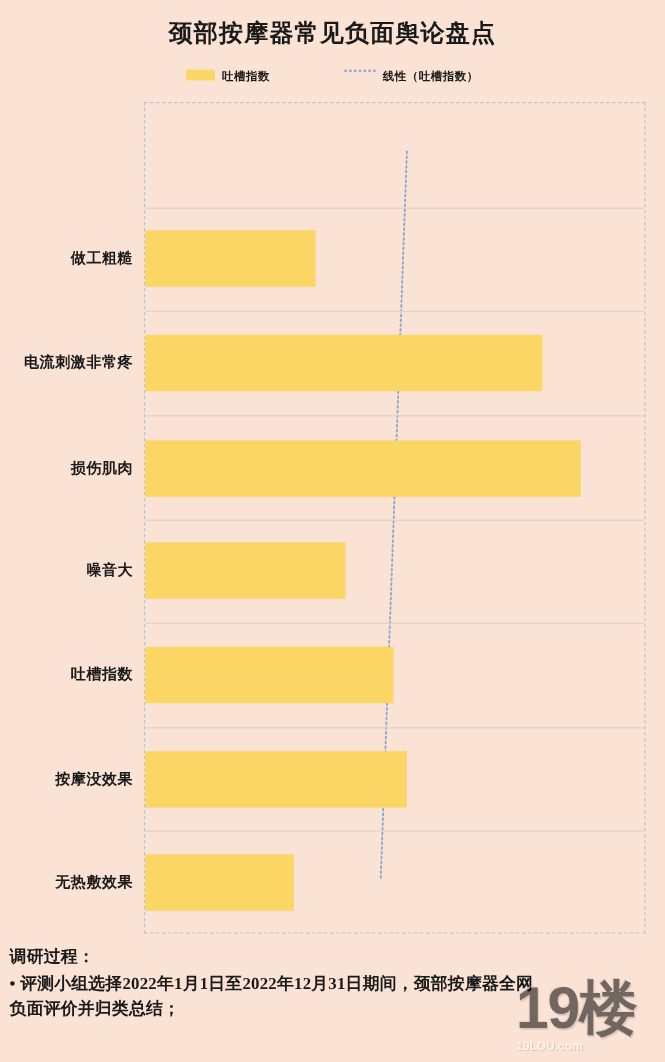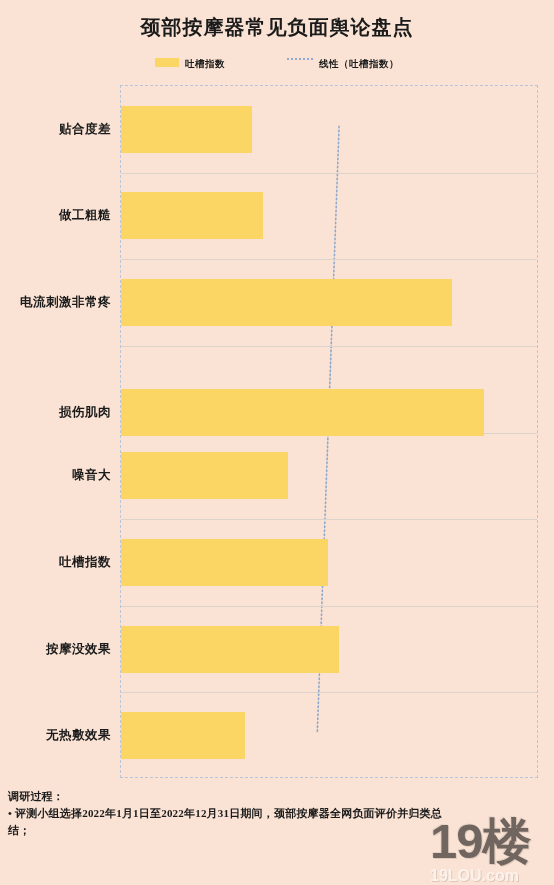--- a/index.html
+++ b/index.html
@@ -71,42 +71,42 @@
   
   #trend-svg {
     position:absolute; left:0; top:0;
     width:418px; height:693px;
     pointer-events:none;
   }
 
   
   #notes {
     position:absolute; left:8px; top:788px; width:440px;
-    font-size:11px; font-weight:bold; line-height:1.55;
+    font-size:14px; font-weight:bold; line-height:1.55;
     color:#1a1a1a;
     letter-spacing:.2px;
   }
   #notes .note-line { display:block; }
 
   
   #watermark {
     position:absolute; right:6px; bottom:6px;
     width:118px; height:62px;
     opacity:.55;
     user-select:none;
   }
   #watermark .wm-main {
     font-size:49px; font-weight:bold;
     color:#000000;
     text-shadow:1px 1px 0 #c9b4a6, -1px -1px 0 #d8c6ba;
     line-height:1; letter-spacing:-1px;
     font-family:"Liberation Sans", sans-serif;
   }
   #watermark .wm-sub {
-    font-size:16px; font-weight:bold; color:#fff;
+    font-size:10px; font-weight:bold; color:#fff;
     text-shadow:1px 1px 0 #c9b4a6;
     letter-spacing:0px; margin-top:1px;
     font-family:"Liberation Sans", sans-serif;
   }
 </style>
 </head>
 <body>
 
 <div id="chart-title">颈部按摩器常见负面舆论盘点</div>
 
@@ -125,33 +125,29 @@
   <svg id="trend-svg" viewBox="0 0 418 693" preserveAspectRatio="none">
       <line x1="218.08695652173913" y1="40.3125" x2="196.27826086956523" y2="646.6875" stroke="#8FA9CE" stroke-width="1.6" stroke-dasharray="1.5 2.5" stroke-linecap="round"></line>
     </svg>
 <div class="gridline" style="top: 86.625px;"></div>
     <div class="gridline" style="top: 173.25px;"></div>
     <div class="gridline" style="top: 259.875px;"></div>
     <div class="gridline" style="top: 346.5px;"></div>
     <div class="gridline" style="top: 433.125px;"></div>
     <div class="gridline" style="top: 519.75px;"></div>
     <div class="gridline" style="top: 606.375px;"></div>
-    <div class="bar-row" style="top: 0px; height: 86.625px;">
-      <div class="cat-label-wrap">贴合度差</div>
-      <div class="bar" title="贴合度差: 36" style="width: 130.852px; background: rgb(252, 214, 101);"></div>
-    </div>
     <div class="bar-row" style="top: 86.625px; height: 86.625px;">
       <div class="cat-label-wrap">做工粗糙</div>
       <div class="bar" title="做工粗糙: 39" style="width: 141.757px; background: rgb(252, 214, 101);"></div>
     </div>
     <div class="bar-row" style="top: 173.25px; height: 86.625px;">
       <div class="cat-label-wrap">电流刺激非常疼</div>
       <div class="bar" title="电流刺激非常疼: 91" style="width: 330.765px; background: rgb(252, 214, 101);"></div>
     </div>
-    <div class="bar-row" style="top: 271px; height: 110px;">
+    <div class="bar-row" style="top: 249px; height: 110px;">
       <div class="cat-label-wrap">损伤肌肉</div>
       <div class="bar" title="损伤肌肉: 100" style="width: 363.478px; background: rgb(252, 214, 101);"></div>
     </div>
     <div class="bar-row" style="top: 346.5px; height: 86.625px;">
       <div class="cat-label-wrap">噪音大</div>
       <div class="bar" title="噪音大: 46" style="width: 167.2px; background: rgb(252, 214, 101);"></div>
     </div>
     <div class="bar-row" style="top: 433.125px; height: 86.625px;">
       <div class="cat-label-wrap">吐槽指数</div>
       <div class="bar" title="力度衰减: 57" style="width: 207.183px; background: rgb(252, 214, 101);"></div>

